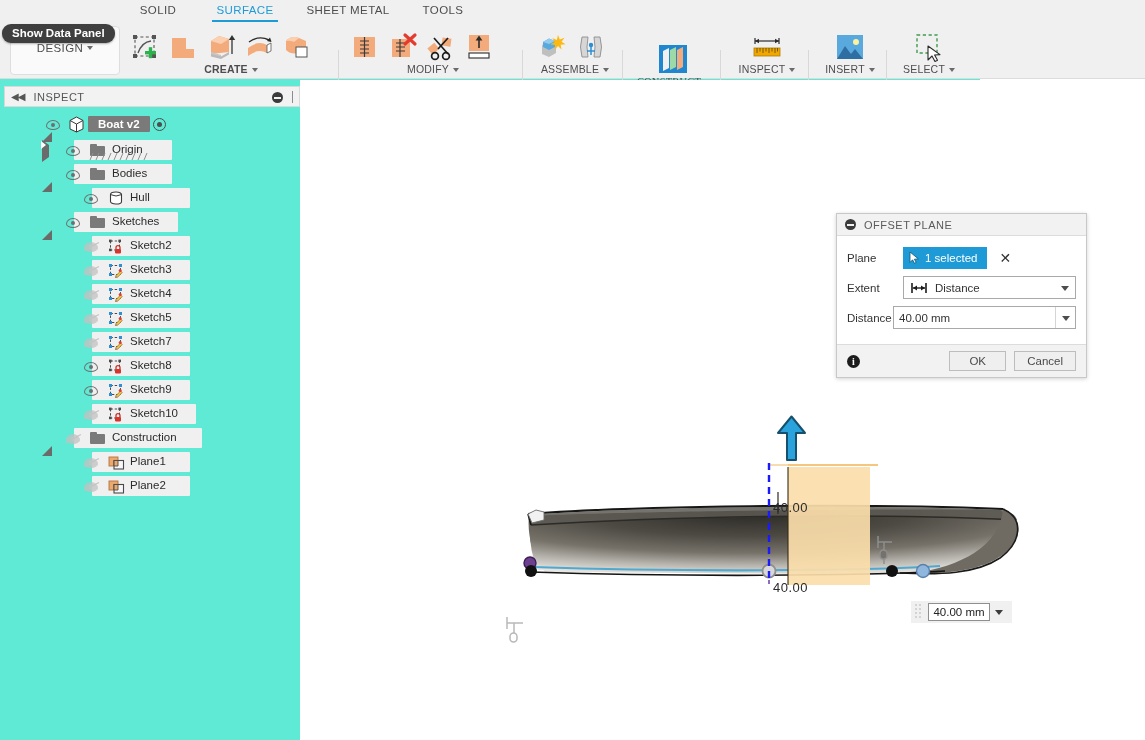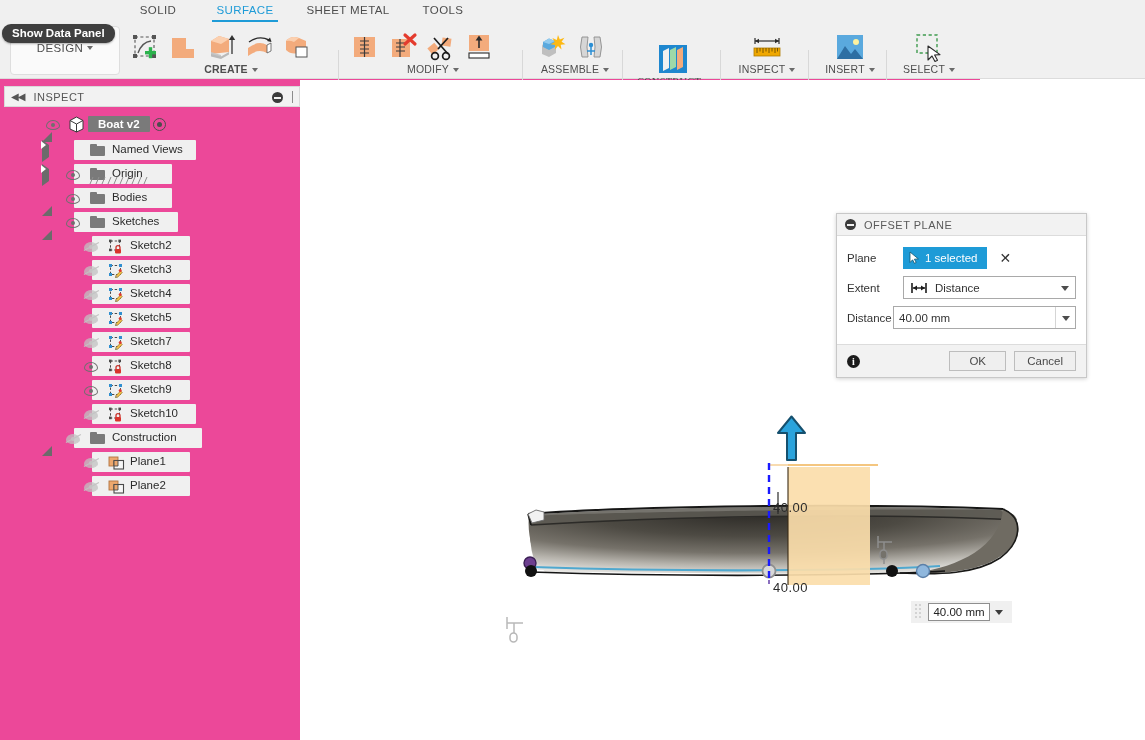--- a/index.html
+++ b/index.html
@@ -4,21 +4,21 @@
 <style>
   * { box-sizing: border-box; }
   html, body {
     margin: 0; padding: 0;
     width: 1145px; height: 740px;
     overflow: hidden;
     background: #ffffff;
     font-family: "Liberation Sans", sans-serif;
     -webkit-font-smoothing: antialiased;
   }
-  #app { position: relative; width: 980px; height: 740px; background:#ec4899; }
+  #app { position: relative; width: 980px; height: 740px; background:#5eead4; }
 
   
   .tabbar {
     position: absolute; left:0; top:0; width:1145px; height:22px;
     background:#f0f0f0;
   }
   .tab {
     position:absolute; top:0; height:22px; line-height:20px;
     font-size:11.5px; color:#4d4d4d; letter-spacing:.4px;
     text-align:center; cursor:pointer; white-space:nowrap;
@@ -459,31 +459,20 @@
           <svg width="17" height="17" viewBox="0 0 17 17">
             <path d="M2 4.5 L8.5 1 L15 4.5 L15 13 L8.5 16 L2 13 Z" fill="#fff" stroke="#3a3a3a" stroke-width="1"></path>
             <path d="M2 4.5 L8.5 8 L15 4.5 M8.5 8 L8.5 16" stroke="#3a3a3a" stroke-width="1" fill="none"></path>
           </svg>
         </span>
         <span class="rootpill" style="position:absolute;left:84px;top:4px;">Boat v2</span>
         <span class="radio-dot" style="position:absolute;left:149px;top:6px;"></span>
       </div>
 
         <div class="node">
-          <div class="rowbg" style="left:70px;width:122.2px;"></div>
-          <span style="position:absolute;left:38px;top:7px;"><span class="tri-closed"></span></span>
-          <span style="position:absolute;left:86px;top:5px;display:flex;align-items:center;height:14px;">
-            <span class="folder">
-              <span class="tabt"></span>
-              <span class="body"></span>
-            </span>
-          </span>
-          <span class="nlabel" style="position:absolute;left:108px;top:5px;">Named Views</span>
-        </div>
-        <div class="node">
           <div class="rowbg" style="left:70px;width:98px;"></div>
           <span style="position:absolute;left:38px;top:7px;"><span class="tri-closed"></span></span>
           <span style="position:absolute;left:62px;top:8px;"><span class="eye"><span class="outer"></span><span class="pupil"></span></span></span>
           <span style="position:absolute;left:86px;top:5px;display:flex;align-items:center;height:14px;">
             <span class="folder">
               <span class="tabt"></span>
               <span class="body"></span>
             </span>
           </span>
           <span class="nlabel" style="position:absolute;left:108px;top:5px;">Origin</span>
@@ -497,20 +486,31 @@
           <div class="rowbg" style="left:70px;width:98px;"></div>
           <span style="position:absolute;left:38px;top:8px;"><span class="tri-open"></span></span>
           <span style="position:absolute;left:62px;top:8px;"><span class="eye"><span class="outer"></span><span class="pupil"></span></span></span>
           <span style="position:absolute;left:86px;top:5px;display:flex;align-items:center;height:14px;">
             <span class="folder">
               <span class="tabt"></span>
               <span class="body"></span>
             </span>
           </span>
           <span class="nlabel" style="position:absolute;left:108px;top:5px;">Bodies</span>
+        </div>
+        <div class="node">
+          <div class="rowbg" style="left:88px;width:98px;"></div>
+          <span style="position:absolute;left:80px;top:8px;"><span class="eye"><span class="outer"></span><span class="pupil"></span></span></span>
+          <span style="position:absolute;left:104px;top:5px;display:flex;align-items:center;height:14px;">
+            <svg width="16" height="16" viewBox="0 0 16 16">
+              <rect x="2.5" y="2" width="11" height="12" rx="5.2" ry="2.6" fill="#fff" stroke="#3a3a3a" stroke-width="1.1"></rect>
+              <path d="M2.5 4.6 Q8 7.4 13.5 4.6" fill="none" stroke="#3a3a3a" stroke-width="1"></path>
+            </svg>
+          </span>
+          <span class="nlabel" style="position:absolute;left:126px;top:5px;">Hull</span>
         </div>
         <div class="node">
           <div class="rowbg" style="left:70px;width:103.6px;"></div>
           <span style="position:absolute;left:38px;top:8px;"><span class="tri-open"></span></span>
           <span style="position:absolute;left:62px;top:8px;"><span class="eye"><span class="outer"></span><span class="pupil"></span></span></span>
           <span style="position:absolute;left:86px;top:5px;display:flex;align-items:center;height:14px;">
             <span class="folder">
               <span class="tabt"></span>
               <span class="body"></span>
             </span>

